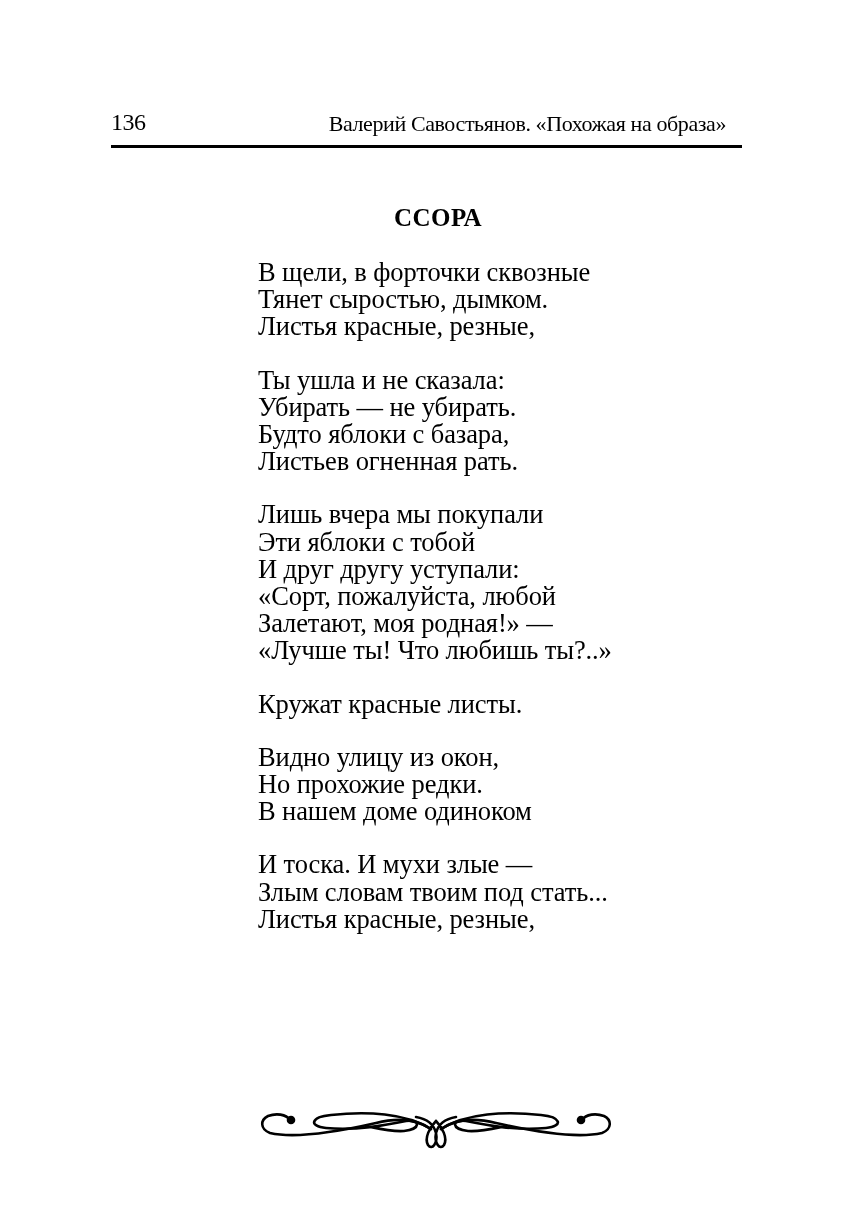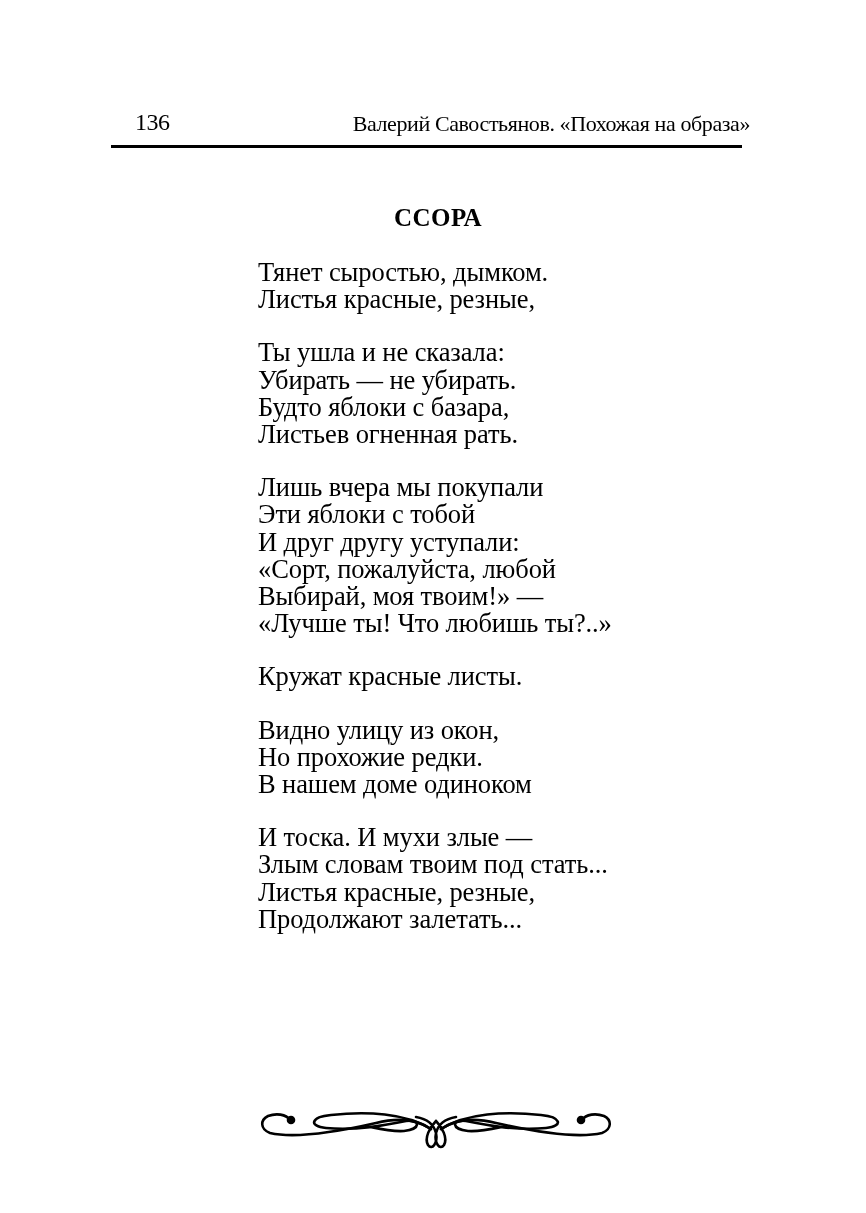--- a/index.html
+++ b/index.html
@@ -14,21 +14,20 @@
       overflow: hidden;
       font-family: "Liberation Serif", "DejaVu Serif", serif;
       color: #000000;
     }
     .header {
       position: absolute;
       left: 111px;
       top: 108px;
       width: 631px;
       height: 32px;
-      margin-left: 24px;
     }
     .page-number {
       position: absolute;
       left: 0;
       top: 0;
       font-size: 24px;
       line-height: 28px;
       letter-spacing: -0.5px;
     }
     .running-title {
@@ -88,50 +87,50 @@
 <div class="header">
   <span class="page-number">136</span>
   <span class="running-title">Валерий Савостьянов. «Похожая на образа»</span>
 </div>
 <div class="header-rule"></div>
 
 <div class="poem-title">ССОРА</div>
 
 <div class="poem">
   <div class="stanza">
+    <span class="line">В щели, в форточки сквозные</span>
     <span class="line">Тянет сыростью, дымком.</span>
     <span class="line">Листья красные, резные,</span>
   </div>
   <div class="stanza">
     <span class="line">Ты ушла и не сказала:</span>
     <span class="line">Убирать — не убирать.</span>
     <span class="line">Будто яблоки с базара,</span>
     <span class="line">Листьев огненная рать.</span>
   </div>
   <div class="stanza">
     <span class="line">Лишь вчера мы покупали</span>
     <span class="line">Эти яблоки с тобой</span>
     <span class="line">И друг другу уступали:</span>
     <span class="line">«Сорт, пожалуйста, любой</span>
-    <span class="line">Выбирай, моя твоим!» —</span>
+    <span class="line">Залетают, моя родная!» —</span>
     <span class="line">«Лучше ты! Что любишь ты?..»</span>
   </div>
   <div class="stanza">
     <span class="line">Кружат красные листы.</span>
   </div>
   <div class="stanza">
     <span class="line">Видно улицу из окон,</span>
     <span class="line">Но прохожие редки.</span>
     <span class="line">В нашем доме одиноком</span>
   </div>
   <div class="stanza">
     <span class="line">И тоска. И мухи злые —</span>
     <span class="line">Злым словам твоим под стать...</span>
     <span class="line">Листья красные, резные,</span>
-    <span class="line">Продолжают залетать...</span>
   </div>
 </div>
 
 <div class="ornament">
   <svg width="360" height="60" viewBox="0 0 360 60" xmlns="http://www.w3.org/2000/svg">
     <g fill="none" stroke="#000" stroke-width="2.6" stroke-linecap="round">
 
       <path d="M34 27 C30 21 20 20 12 23 C4 27 4 36 14 40 C40 46 85 38 120 30 C140 25 160 26 175 36"></path>
       <circle cx="35" cy="27" r="3" fill="#000"></circle>
 

